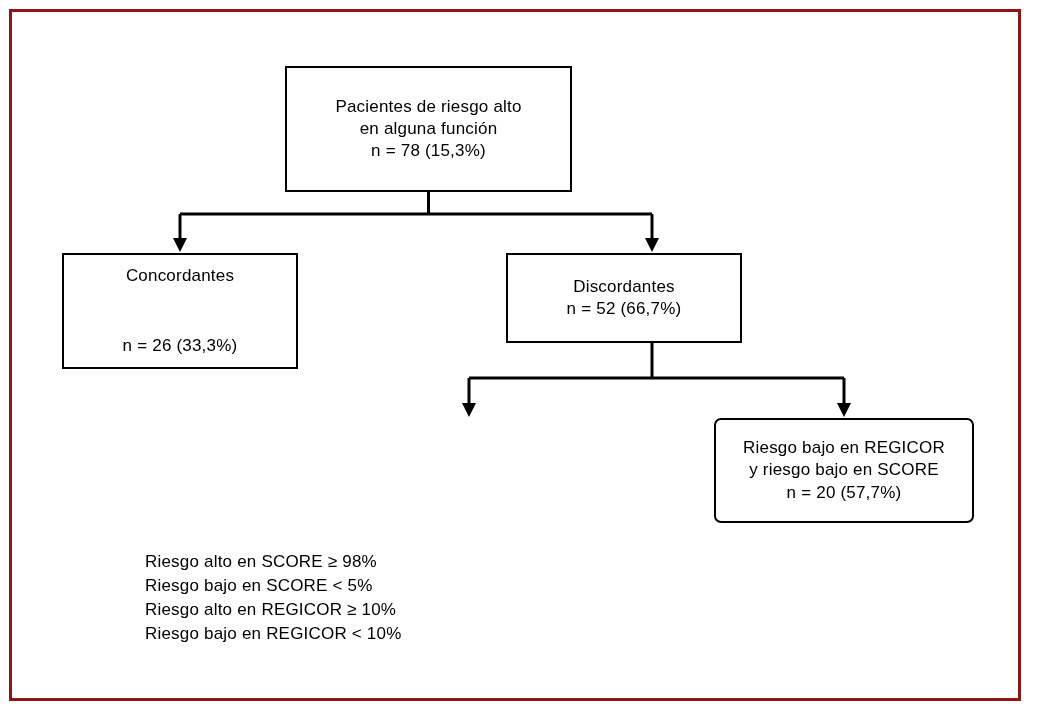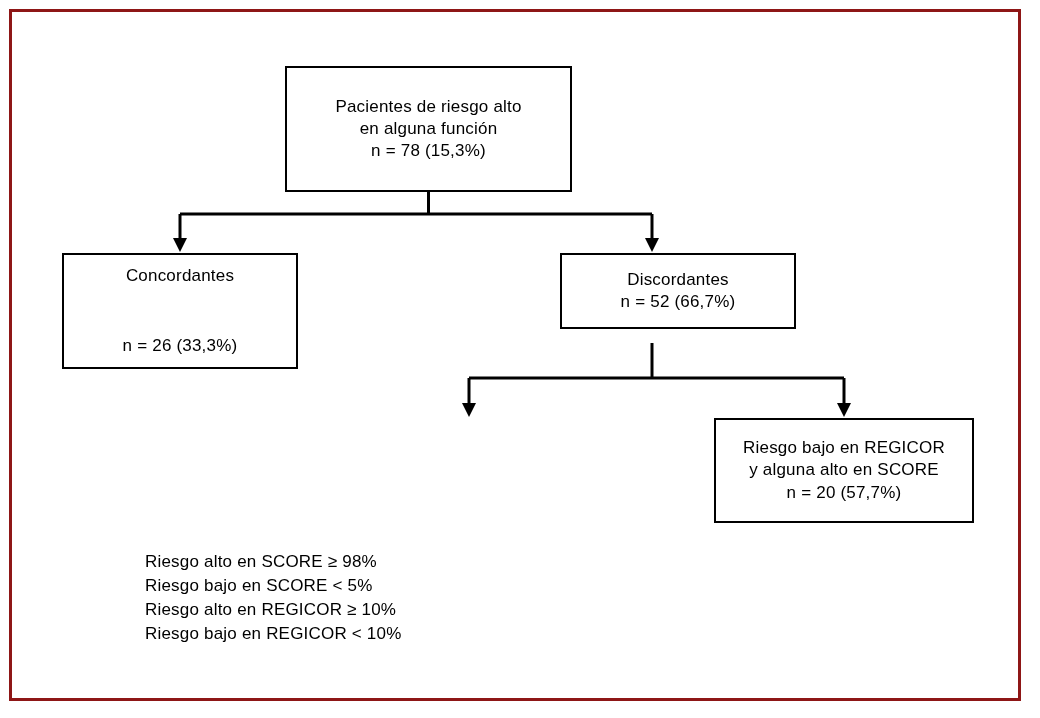--- a/index.html
+++ b/index.html
@@ -55,36 +55,37 @@
     margin-top: 9px;
   }
   #node-concordantes {
     left: 62px;
     top: 253px;
     width: 236px;
     height: 116px;
     gap: 48px;
   }
   #node-discordantes {
-    left: 560px;
+    left: 506px;
     top: 253px;
     width: 236px;
-    height: 76px;
+    height: 90px;
   }
   #node-regicor-alto {
     left: 339px;
     top: 418px;
     width: 260px;
     height: 105px;
   }
   #node-regicor-bajo {
     left: 714px;
     top: 418px;
     width: 260px;
     height: 105px;
+    border-radius: 7px;
   }
   #legend {
     position: absolute;
     left: 145px;
     top: 550px;
     width: 420px;
     color: #000000;
     font-size: 17px;
     line-height: 1.42;
     letter-spacing: 0.2px;
@@ -137,21 +138,21 @@
   </div>
 
   <div class="node" id="node-discordantes">
     <span class="line">Discordantes</span>
     <span class="line">n = 52 (66,7%)</span>
   </div>
 
 
   <div class="node" id="node-regicor-bajo">
     <span class="line">Riesgo bajo en REGICOR</span>
-    <span class="line">y alguna alto en SCORE</span>
+    <span class="line">y riesgo bajo en SCORE</span>
     <span class="line">n = 20 (57,7%)</span>
   </div>
 
   <div id="legend">
     <div class="line">Riesgo alto en SCORE ≥ 98%</div>
     <div class="line">Riesgo bajo en SCORE &lt; 5%</div>
     <div class="line">Riesgo alto en REGICOR ≥ 10%</div>
     <div class="line">Riesgo bajo en REGICOR &lt; 10%</div>
   </div>
 

